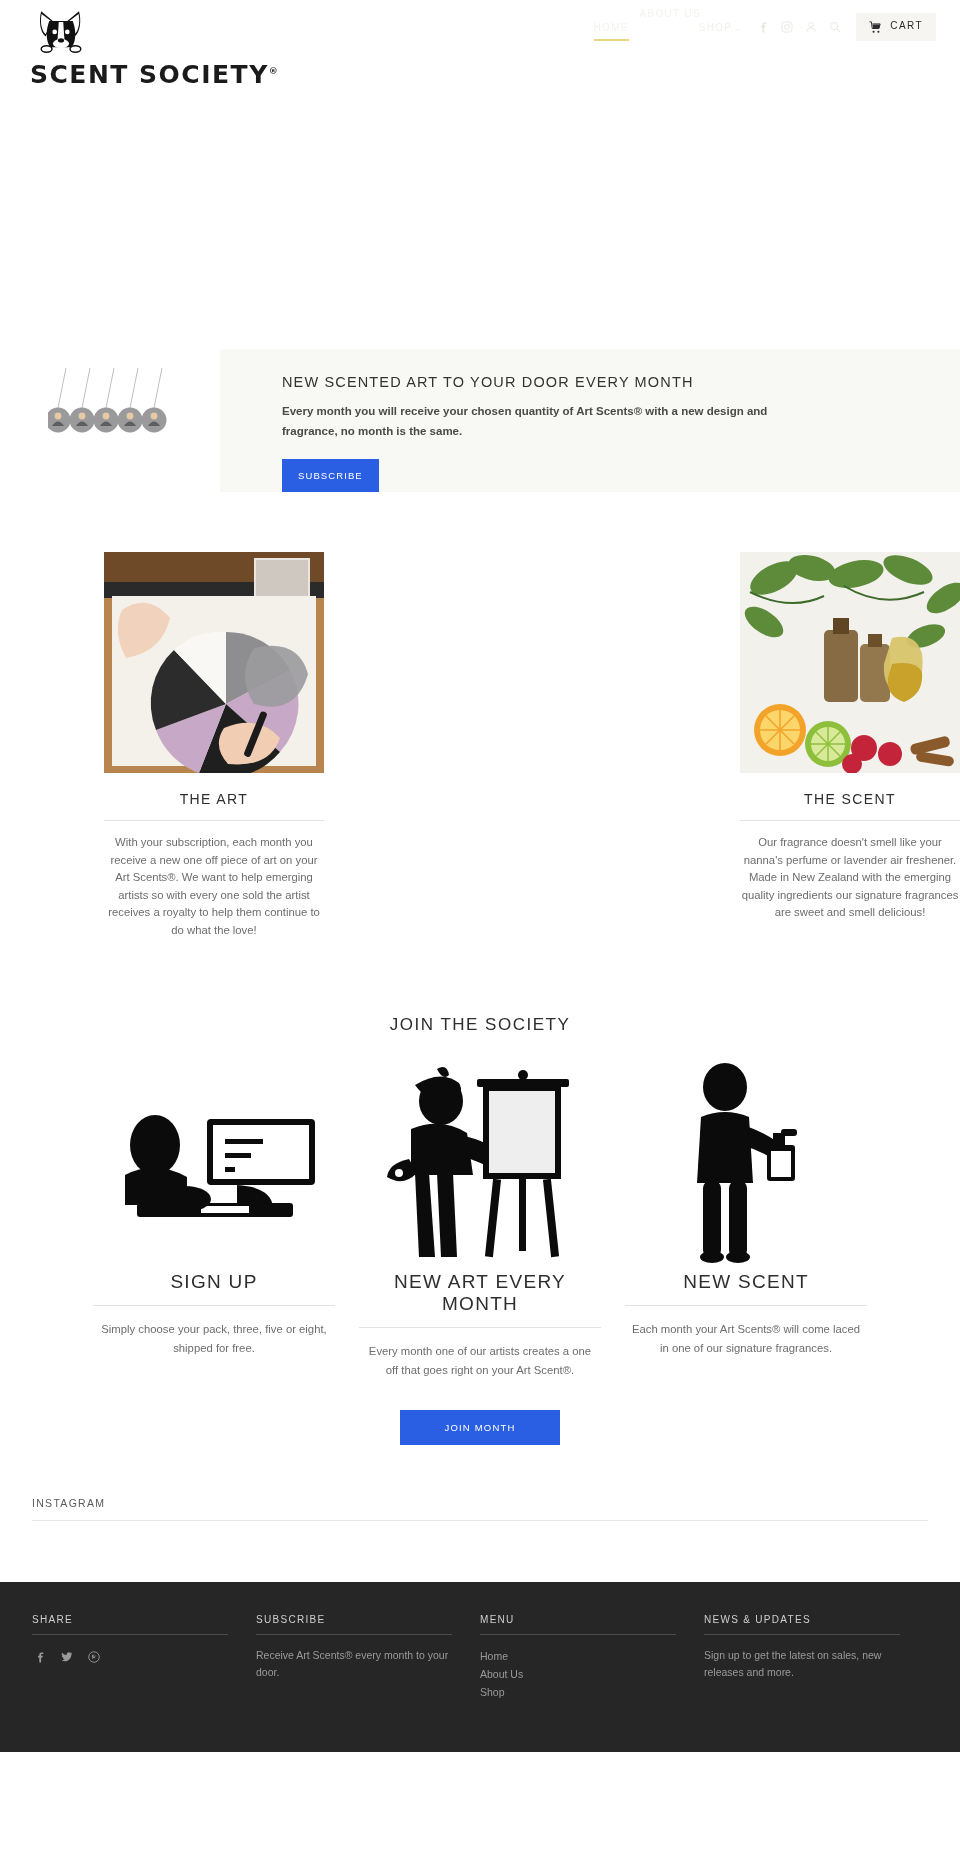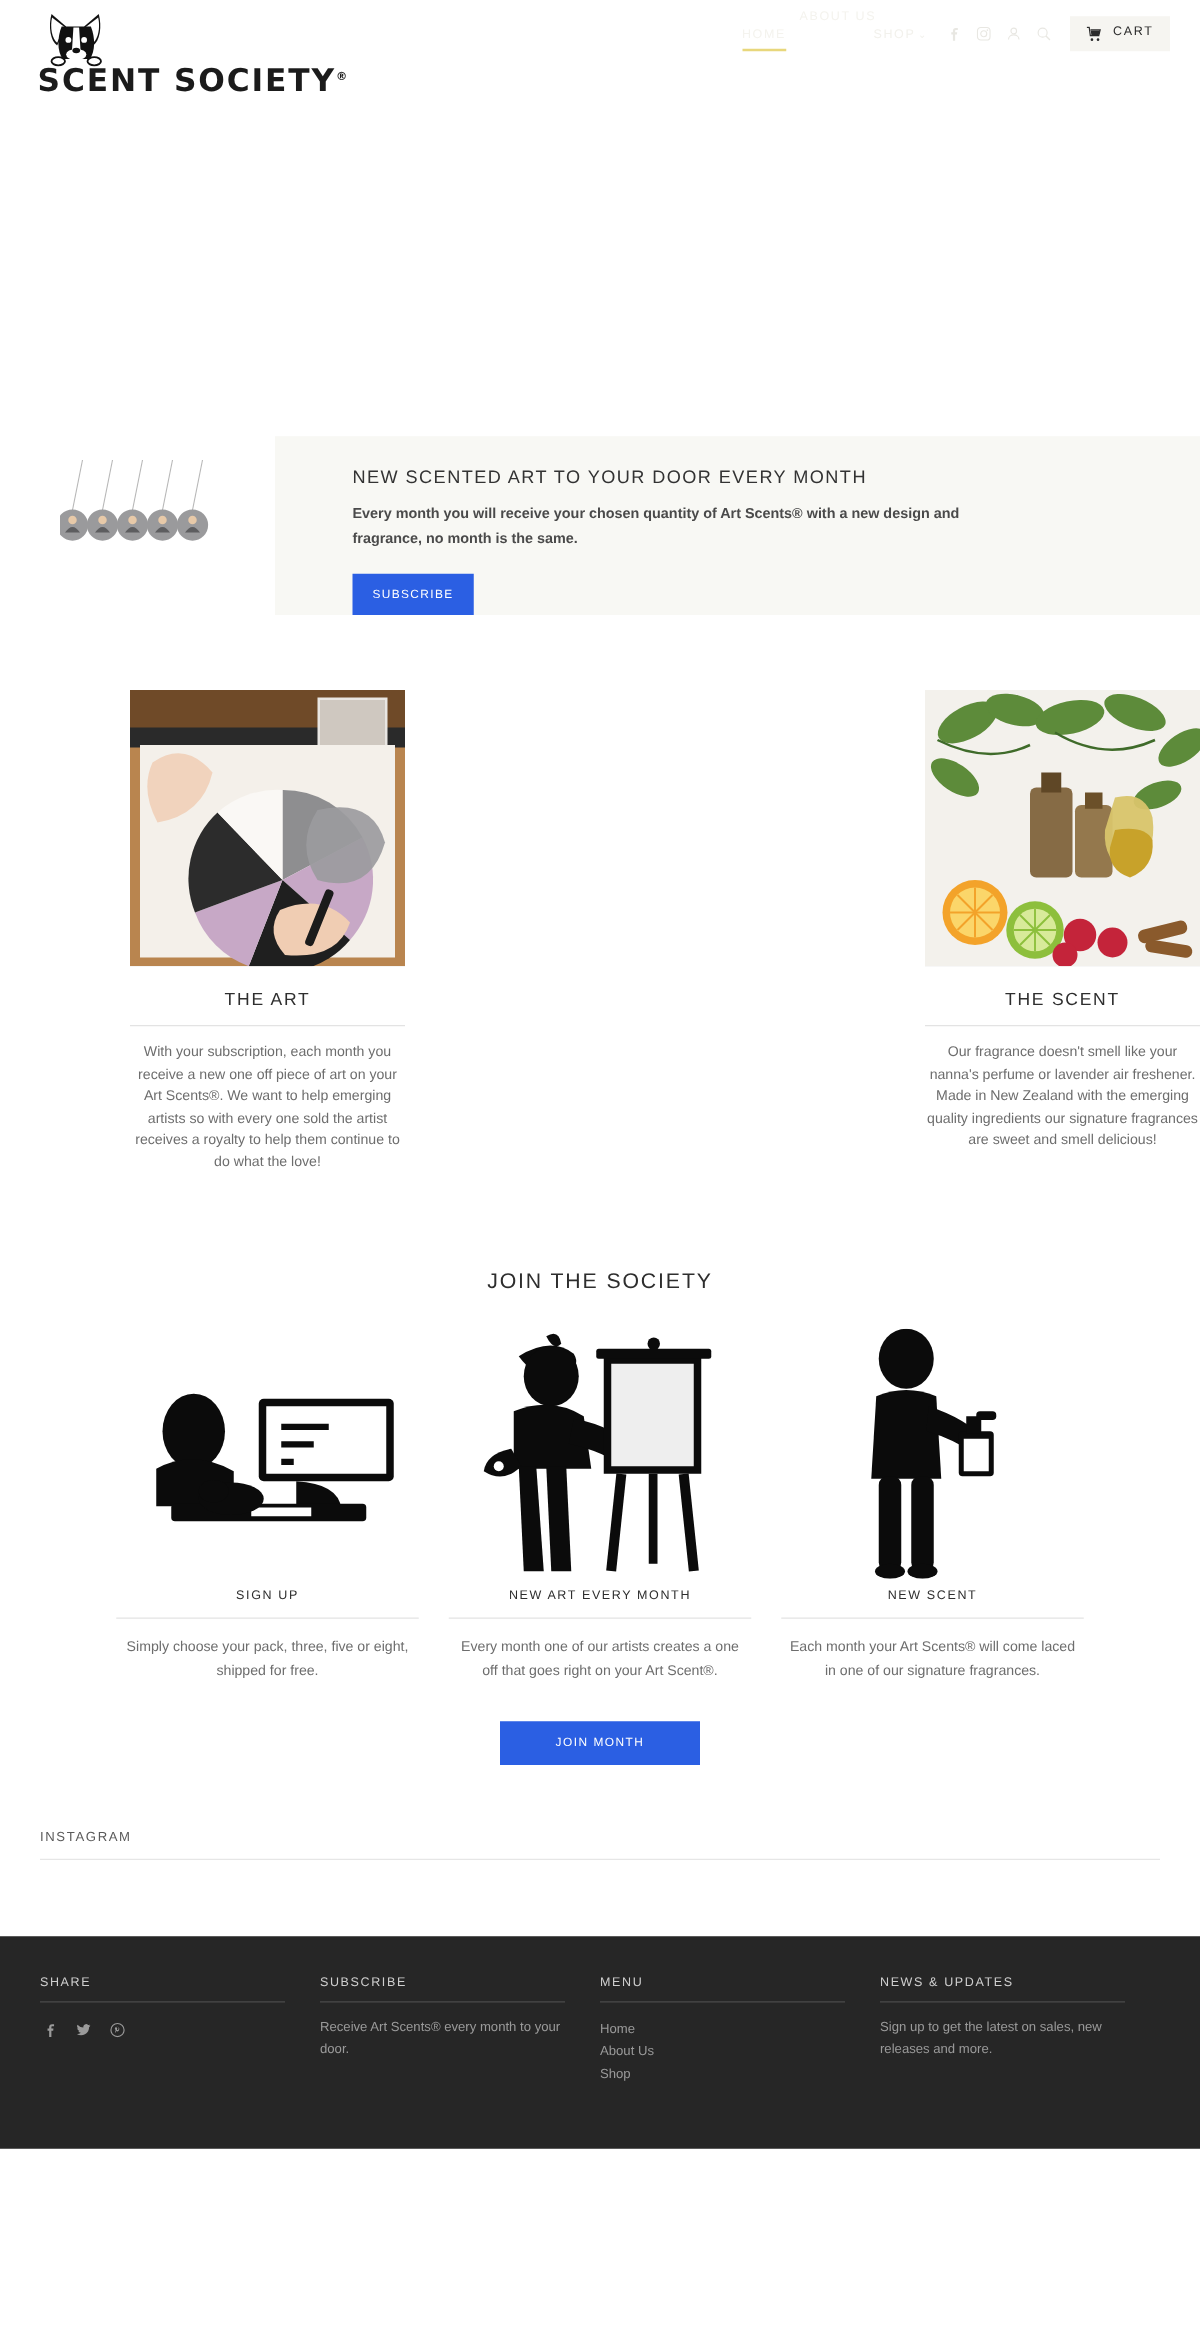--- a/index.html
+++ b/index.html
@@ -26,21 +26,21 @@
     font-weight: 700;
     font-size: 25px;
     letter-spacing: 1.5px;
     color: #1b1b1b;
     line-height: 1;
     position: relative;
     top: -2px;
   }
   .logo-reg { font-size: 9px; vertical-align: super; letter-spacing: 0; }
   .logo-block { position: absolute; left: 30px; top: 8px; display: flex; align-items: flex-start; }
-  .logo-stack { display: flex; flex-direction: column; align-items: flex-start; }
+  .logo-stack { display: flex; flex-direction: column; align-items: flex-start; gap: 10px; }
 
   .main-nav {
     position: absolute;
     right: 24px;
     top: 13px;
     display: flex;
     align-items: center;
     gap: 0;
   }
   .nav-link {
@@ -184,21 +184,21 @@
     gap: 24px;
     padding: 28px 30px 0;
   }
   .step { width: 242px; }
   .step-icon {
     height: 200px;
     display: flex; align-items: center; justify-content: center;
   }
   .step-title {
     text-align: center;
-    font-size: 10px;
+    font-size: 19px;
     letter-spacing: 1.3px;
     color: #2e2e2e;
     margin: 8px 0 12px;
     text-transform: uppercase;
     font-weight: 400;
   }
   .step-rule { height: 1px; background: #e3e3e3; width: 100%; }
   .step-body {
     text-align: center;
     font-size: 11.3px;

